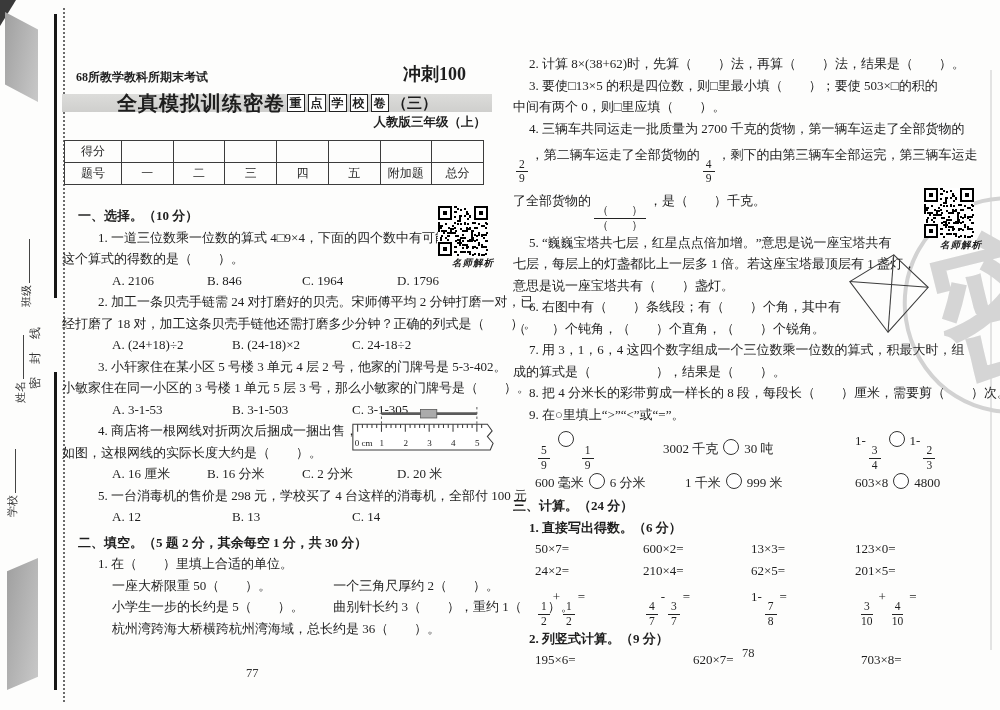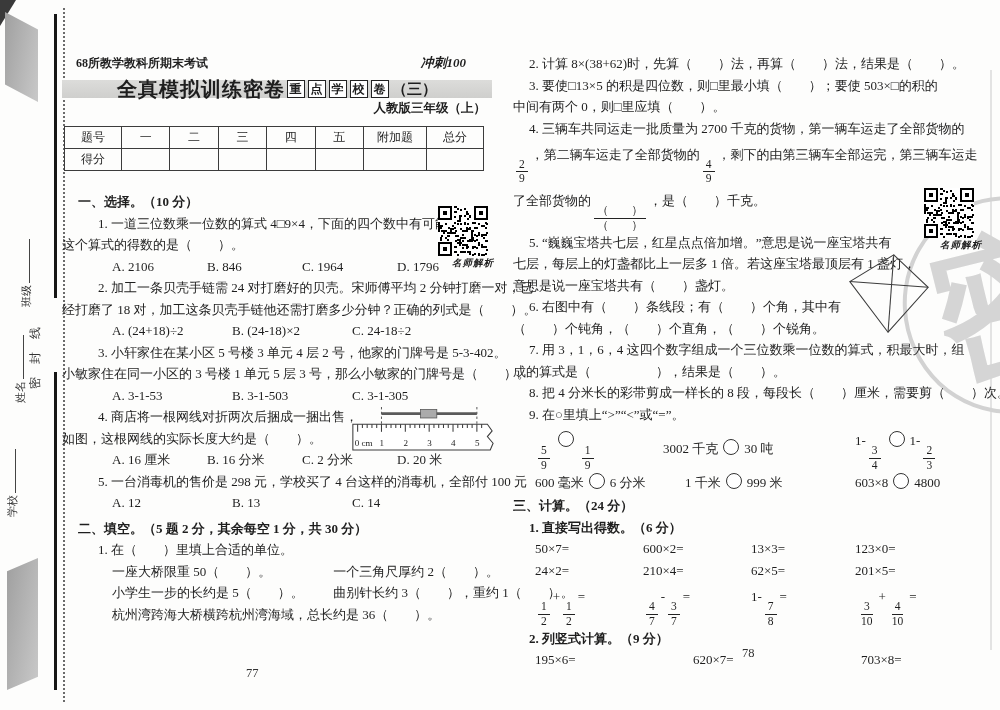--- a/index.html
+++ b/index.html
@@ -26,34 +26,34 @@
   .lbl-school{left:20px;top:502px}
   .lbl-seal{left:44px;top:372px;letter-spacing:13px;font-size:12px}
   .page-edge{position:absolute;left:990px;top:70px;width:2px;height:580px;background:#e3e3e3}
   
   .watermark{position:absolute;left:903px;top:196px;width:202px;height:210px;border:4px solid #d2d2d2;
     border-radius:50%;display:flex;align-items:center;justify-content:center;
     transform:rotate(-14deg);z-index:0;color:#d5d5d5;font-weight:bold;font-size:148px;line-height:1;
     user-select:none}
   
   .page{position:absolute;z-index:1}
-  .page-left{left:62px;top:54px;width:430px}
+  .page-left{left:62px;top:68px;width:430px}
   .page-right{left:513px;top:45px;width:455px}
   .para{margin:0;font-size:13px;line-height:21.5px;white-space:nowrap}
   .tall{line-height:31px}
   .ind{padding-left:36px}
   .ind2{padding-left:50px}
   .inds{padding-left:16px}
   .rind{padding-left:16px}
   .rind2{padding-left:22px}
   .sec-head{font-weight:bold}
   
   .hdr-row{display:flex;justify-content:space-between;align-items:flex-end;height:18px;padding:0 4px 0 14px}
   .hdr-left{font-weight:bold;font-size:12px}
-  .hdr-right{font-weight:bold;font-style:italic;font-size:13px;padding-right:22px}
+  .hdr-right{font-weight:bold;font-size:18px;padding-right:22px}
   .title-band{margin-top:8px;height:18px;background:linear-gradient(#dcdcda,#cfcfcd);
     display:flex;align-items:center;justify-content:center}
   .title-main{font-weight:bold;font-size:20px;letter-spacing:1px}
   .boxchar{display:inline-block;border:1.5px solid #222;width:16px;height:16px;line-height:16px;
     text-align:center;font-weight:bold;font-size:12px;margin:0 1.5px;vertical-align:2px;background:#fff}
   .title-suffix{font-weight:bold;font-size:15px;margin-left:2px}
   .edition{margin-top:2px;height:18px;text-align:right;font-weight:bold;font-size:12.5px;padding-right:6px}
   
   .score-table{border-collapse:collapse;margin:8px 0 0 2px;table-layout:fixed;width:420px}
   .score-table td{border:1px solid #3c3c3c;height:21px;text-align:center;font-size:12px;padding:0}
@@ -129,38 +129,38 @@
     <span class="boxchar">学</span>
     <span class="boxchar">校</span>
     <span class="boxchar">卷</span>
     <span class="title-suffix">（三）</span>
   </div>
   <div class="edition">人教版三年级（上）</div>
 
   <table class="score-table">
     <tbody>
         <tr>
+      <td>得分</td>
+      <td></td>
+          <td></td>
+          <td></td>
+      <td></td>
+          <td></td>
+          <td></td>
+      <td></td>
+    </tr>
+    <tr>
       <td>题号</td>
       <td>一</td>
       <td>二</td>
       <td>三</td>
       <td>四</td>
       <td>五</td>
       <td class="wide">附加题</td>
       <td class="last">总分</td>
-    </tr>
-    <tr>
-      <td>得分</td>
-      <td></td>
-          <td></td>
-          <td></td>
-      <td></td>
-          <td></td>
-          <td></td>
-      <td></td>
     </tr>
   </tbody>
     </table>
 
   <p class="para inds sec-head" style="margin-top:20px">一、选择。（10 分）</p>
   <p class="para ind">1. 一道三位数乘一位数的算式 4□9×4，下面的四个数中有可能是</p>
   <p class="para">这个算式的得数的是（　　）。</p>
   <p class="para ind2 opts o4">
     <span>A. 2106</span>
     <span>B. 846</span>

